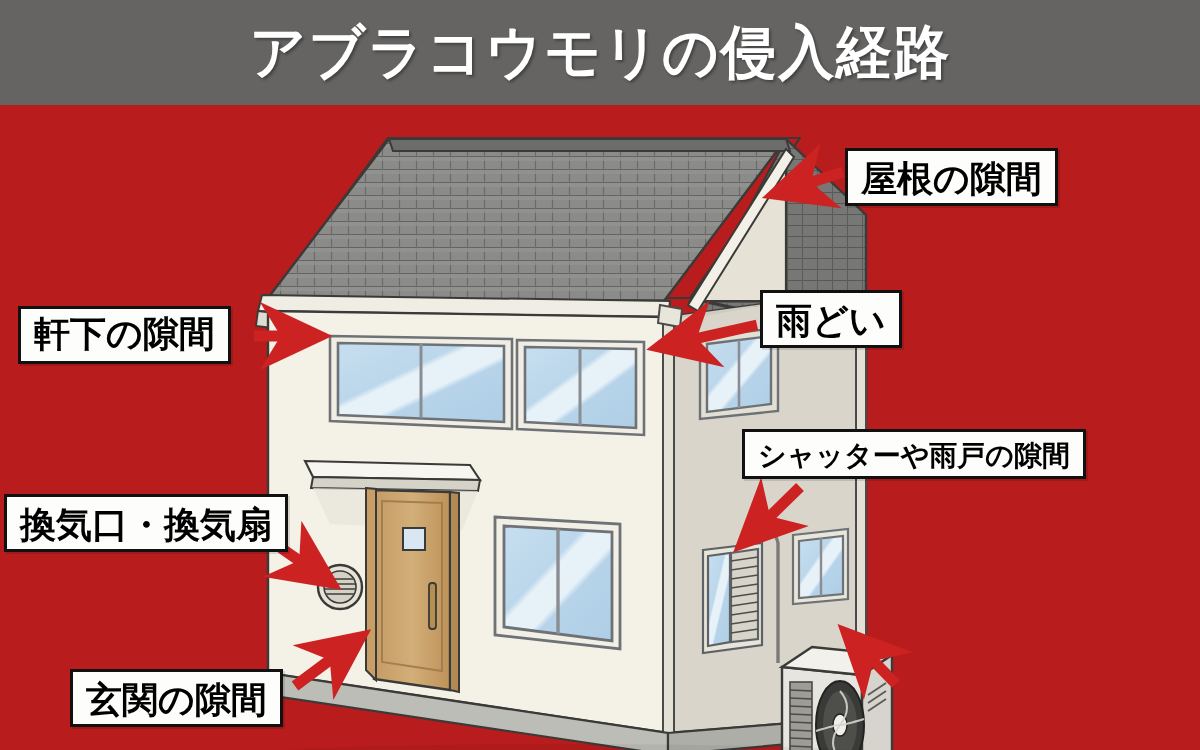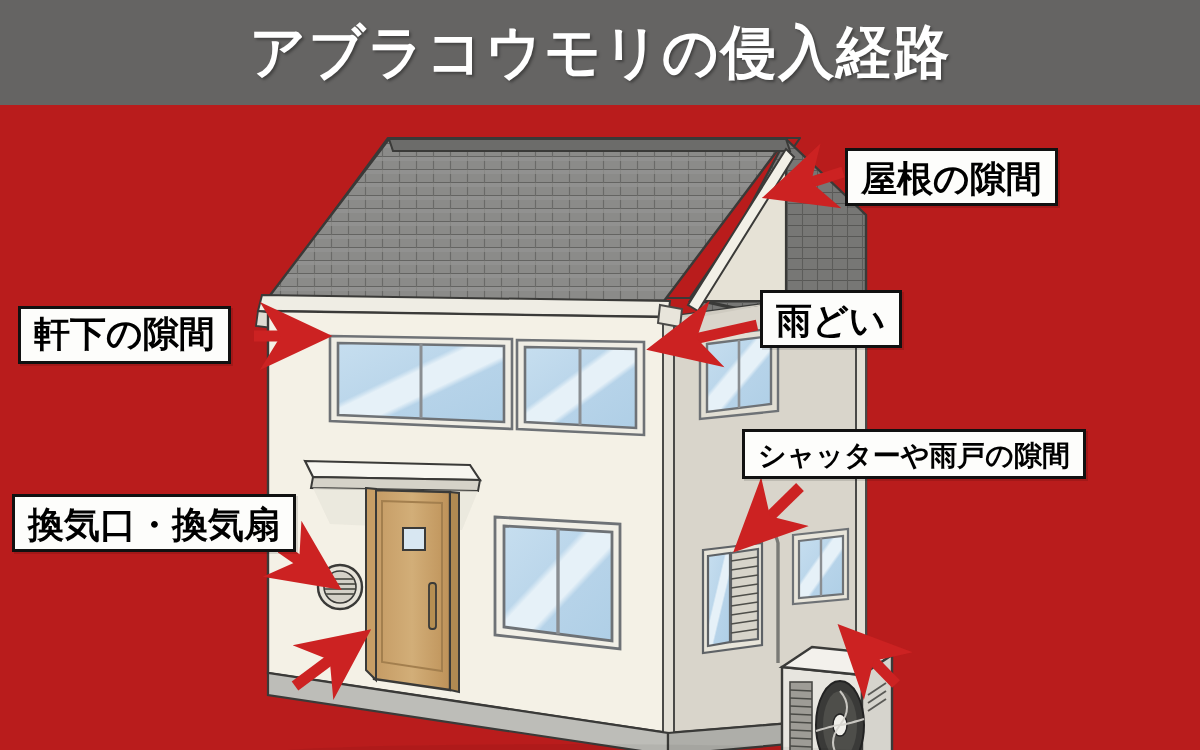--- a/index.html
+++ b/index.html
@@ -35,21 +35,21 @@
     padding:10px 13px 6px 13px;box-sizing:border-box;
     font-family:"DejaVu Sans","Liberation Sans",sans-serif;
     font-weight:bold;color:#000;white-space:nowrap;z-index:40;
   }
   .callout span{display:block;line-height:1;}
 
   .c-roof     {left:845px; top:148px; font-size:36px;}
   .c-eaves    {left:18px;  top:306px; font-size:36px;font-family:Liberation Mono, monospace;}
   .c-gutter   {left:760px; top:290px; font-size:36px;}
   .c-shutter  {left:730px; top:429px; font-size:28px;margin-left:12px;}
-  .c-vent     {left:12px;   top:494px; font-size:36px;}
+  .c-vent     {left:4px;   top:494px; font-size:36px;}
   .c-entrance {left:70px;  top:669px; font-size:36px;}
   .c-duct     {left:863px; top:670px; font-size:36px;}
 
   
   #arrows{position:absolute;left:0;top:0;width:1200px;height:750px;z-index:35;pointer-events:none;}
 </style>
 </head>
 <body>
 
 <div id="stage">
@@ -266,14 +266,17 @@
   </div>
   <div class="callout c-gutter">
     <span>雨どい</span>
   </div>
   <div class="callout c-shutter">
     <span>シャッターや雨戸の隙間</span>
   </div>
   <div class="callout c-vent">
     <span>換気口・換気扇</span>
   </div>
+  <div class="callout c-entrance">
+    <span>玄関の隙間</span>
+  </div>
 
 </div>
 
 </body></html>

